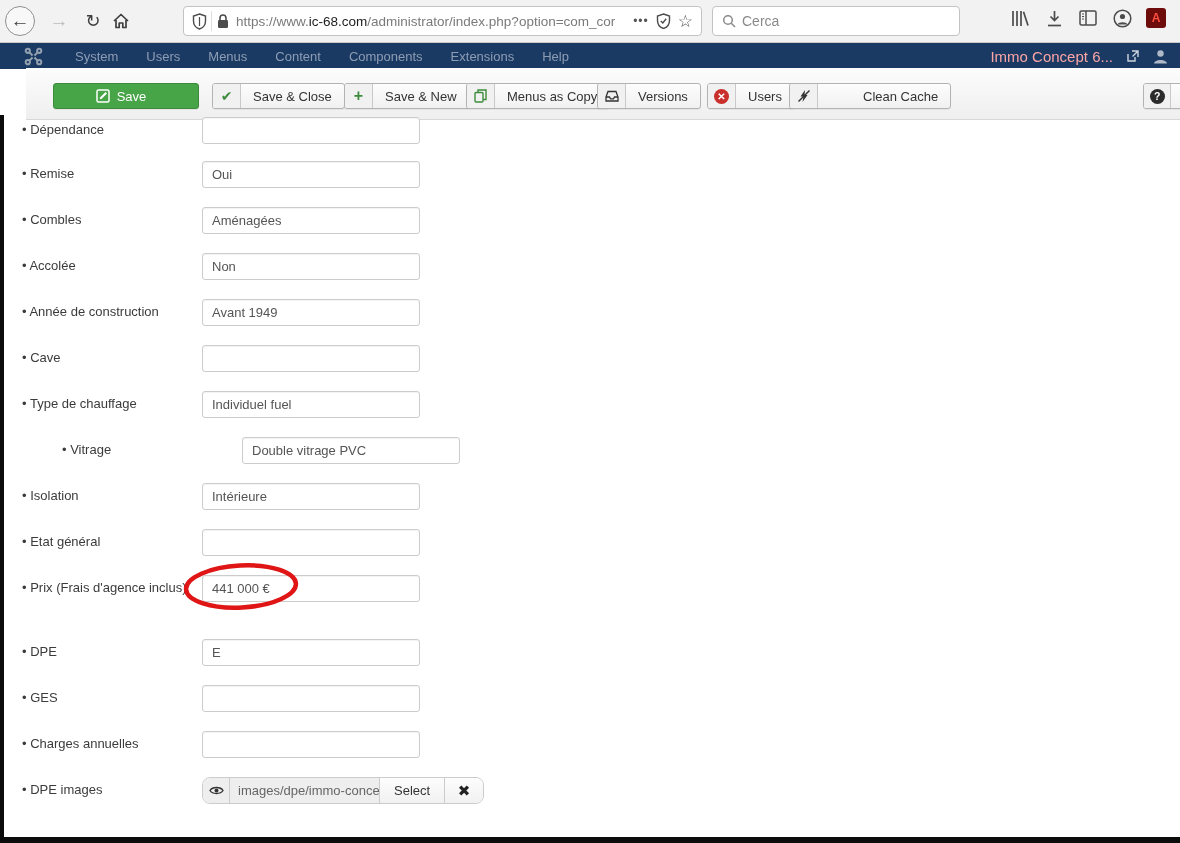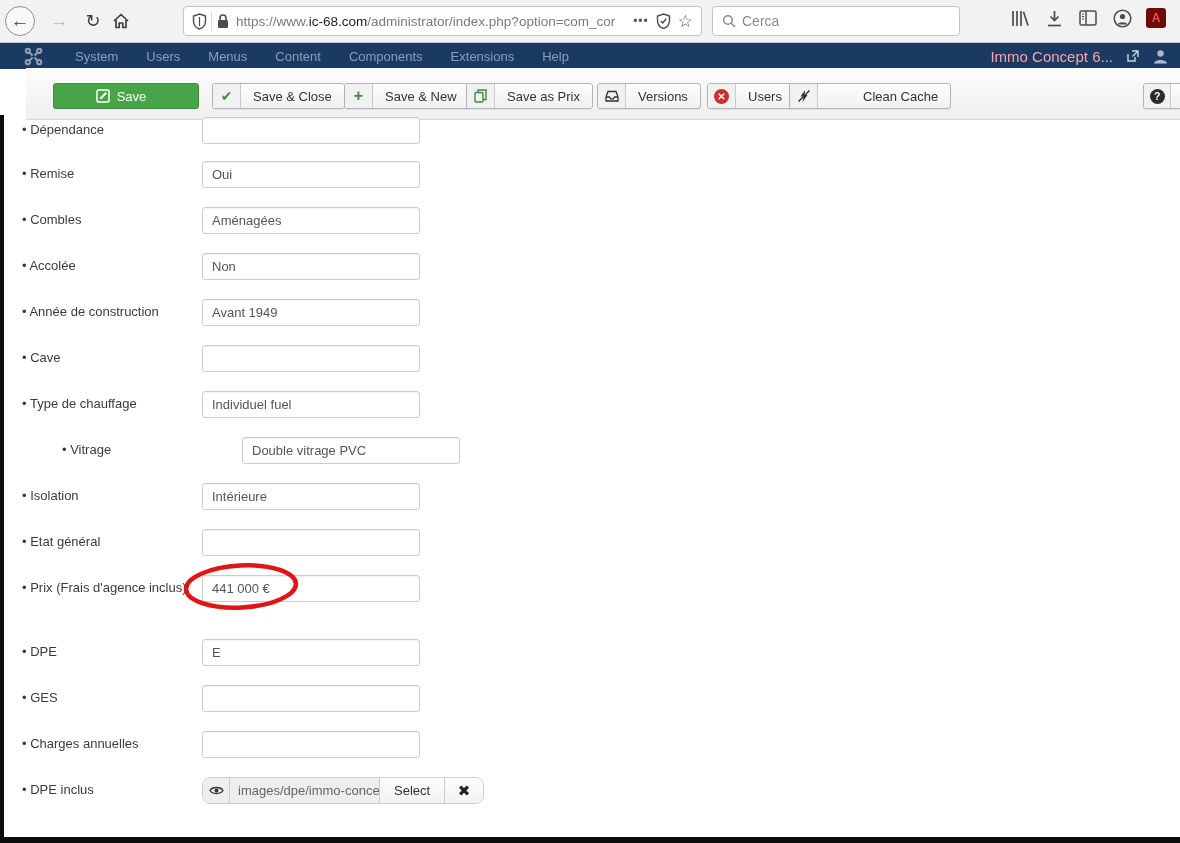--- a/index.html
+++ b/index.html
@@ -229,21 +229,21 @@
       <span class="tico plus">+</span>
       <span class="tlabel">Save &amp; New</span>
     </button>
     <button class="tbtn" style="left:440px;">
       <span class="tico">
         <svg width="13" height="14" viewBox="0 0 13 14">
             <rect x="1" y="3.5" width="8" height="9.5" rx="1" fill="none" stroke="#3d8b3d" stroke-width="1.4"></rect>
             <path d="M4 3.5 V1 H12 V10.5 H9" fill="none" stroke="#3d8b3d" stroke-width="1.4"></path>
           </svg>
       </span>
-      <span class="tlabel">Save as Prix</span>
+      <span class="tlabel">Menus as Copy</span>
     </button>
     <button class="tbtn" style="left:571px;">
       <span class="tico">
         <svg width="14" height="12" viewBox="0 0 14 12">
             <path d="M1 7 L3 1.5 H11 L13 7 V11 H1 Z" fill="none" stroke="#333" stroke-width="1.3"></path>
             <path d="M1 7 H4.5 L5.5 8.8 H8.5 L9.5 7 H13" fill="none" stroke="#333" stroke-width="1.3"></path>
           </svg>
       </span>
       <span class="tlabel">Versions</span>
     </button>
@@ -336,21 +336,21 @@
       <div class="finput"></div>
     </div>
 
     <div class="frow" style="top: 731px;">
       <span class="flabel">Charges annuelles</span>
       <div class="finput"></div>
     </div>
   </div>
 
   <div class="frow" style="top:777px">
-    <span class="flabel">DPE inclus</span>
+    <span class="flabel">DPE images</span>
   </div>
   <div class="igroup">
     <span class="iga">
       <svg width="15" height="11" viewBox="0 0 15 11">
           <path d="M1 5.5 C3.5 1.5 11.5 1.5 14 5.5 C11.5 9.5 3.5 9.5 1 5.5 Z" fill="none" stroke="#333" stroke-width="1.4"></path>
           <circle cx="7.5" cy="5.5" r="2" fill="#333"></circle>
         </svg>
     </span>
     <span class="igpath">images/dpe/immo-conce</span>
     <span class="igbtn">Select</span>

